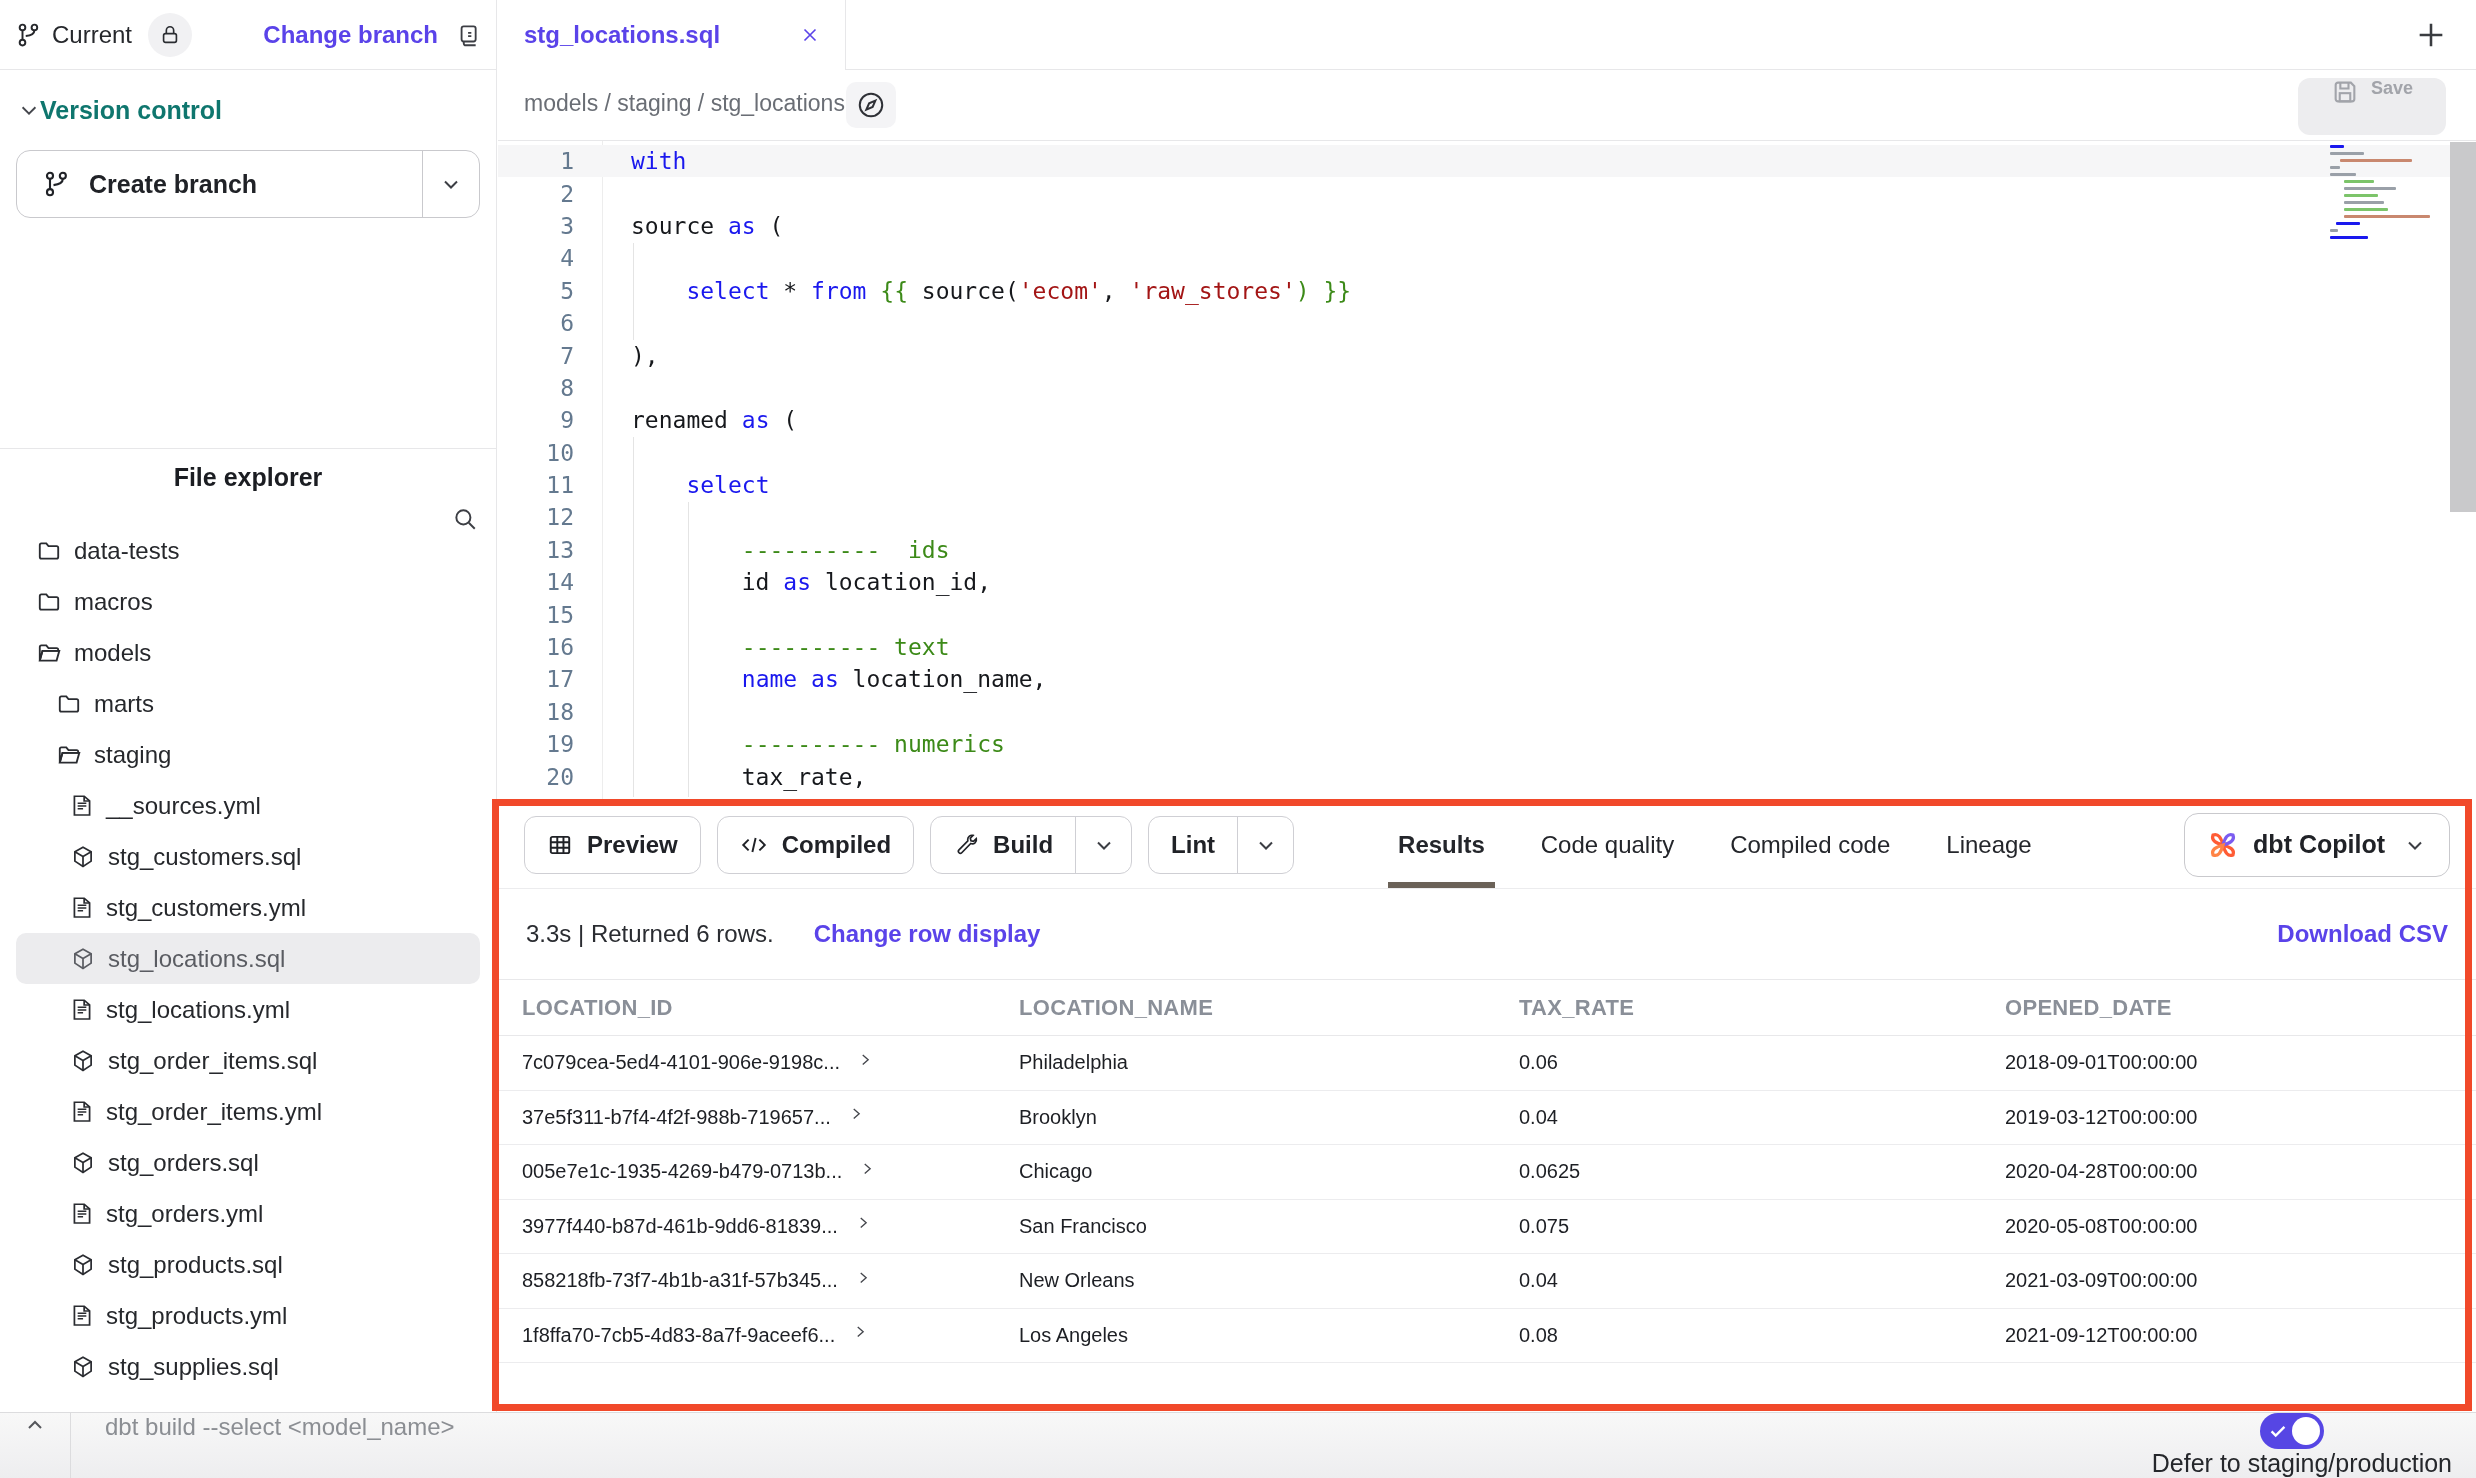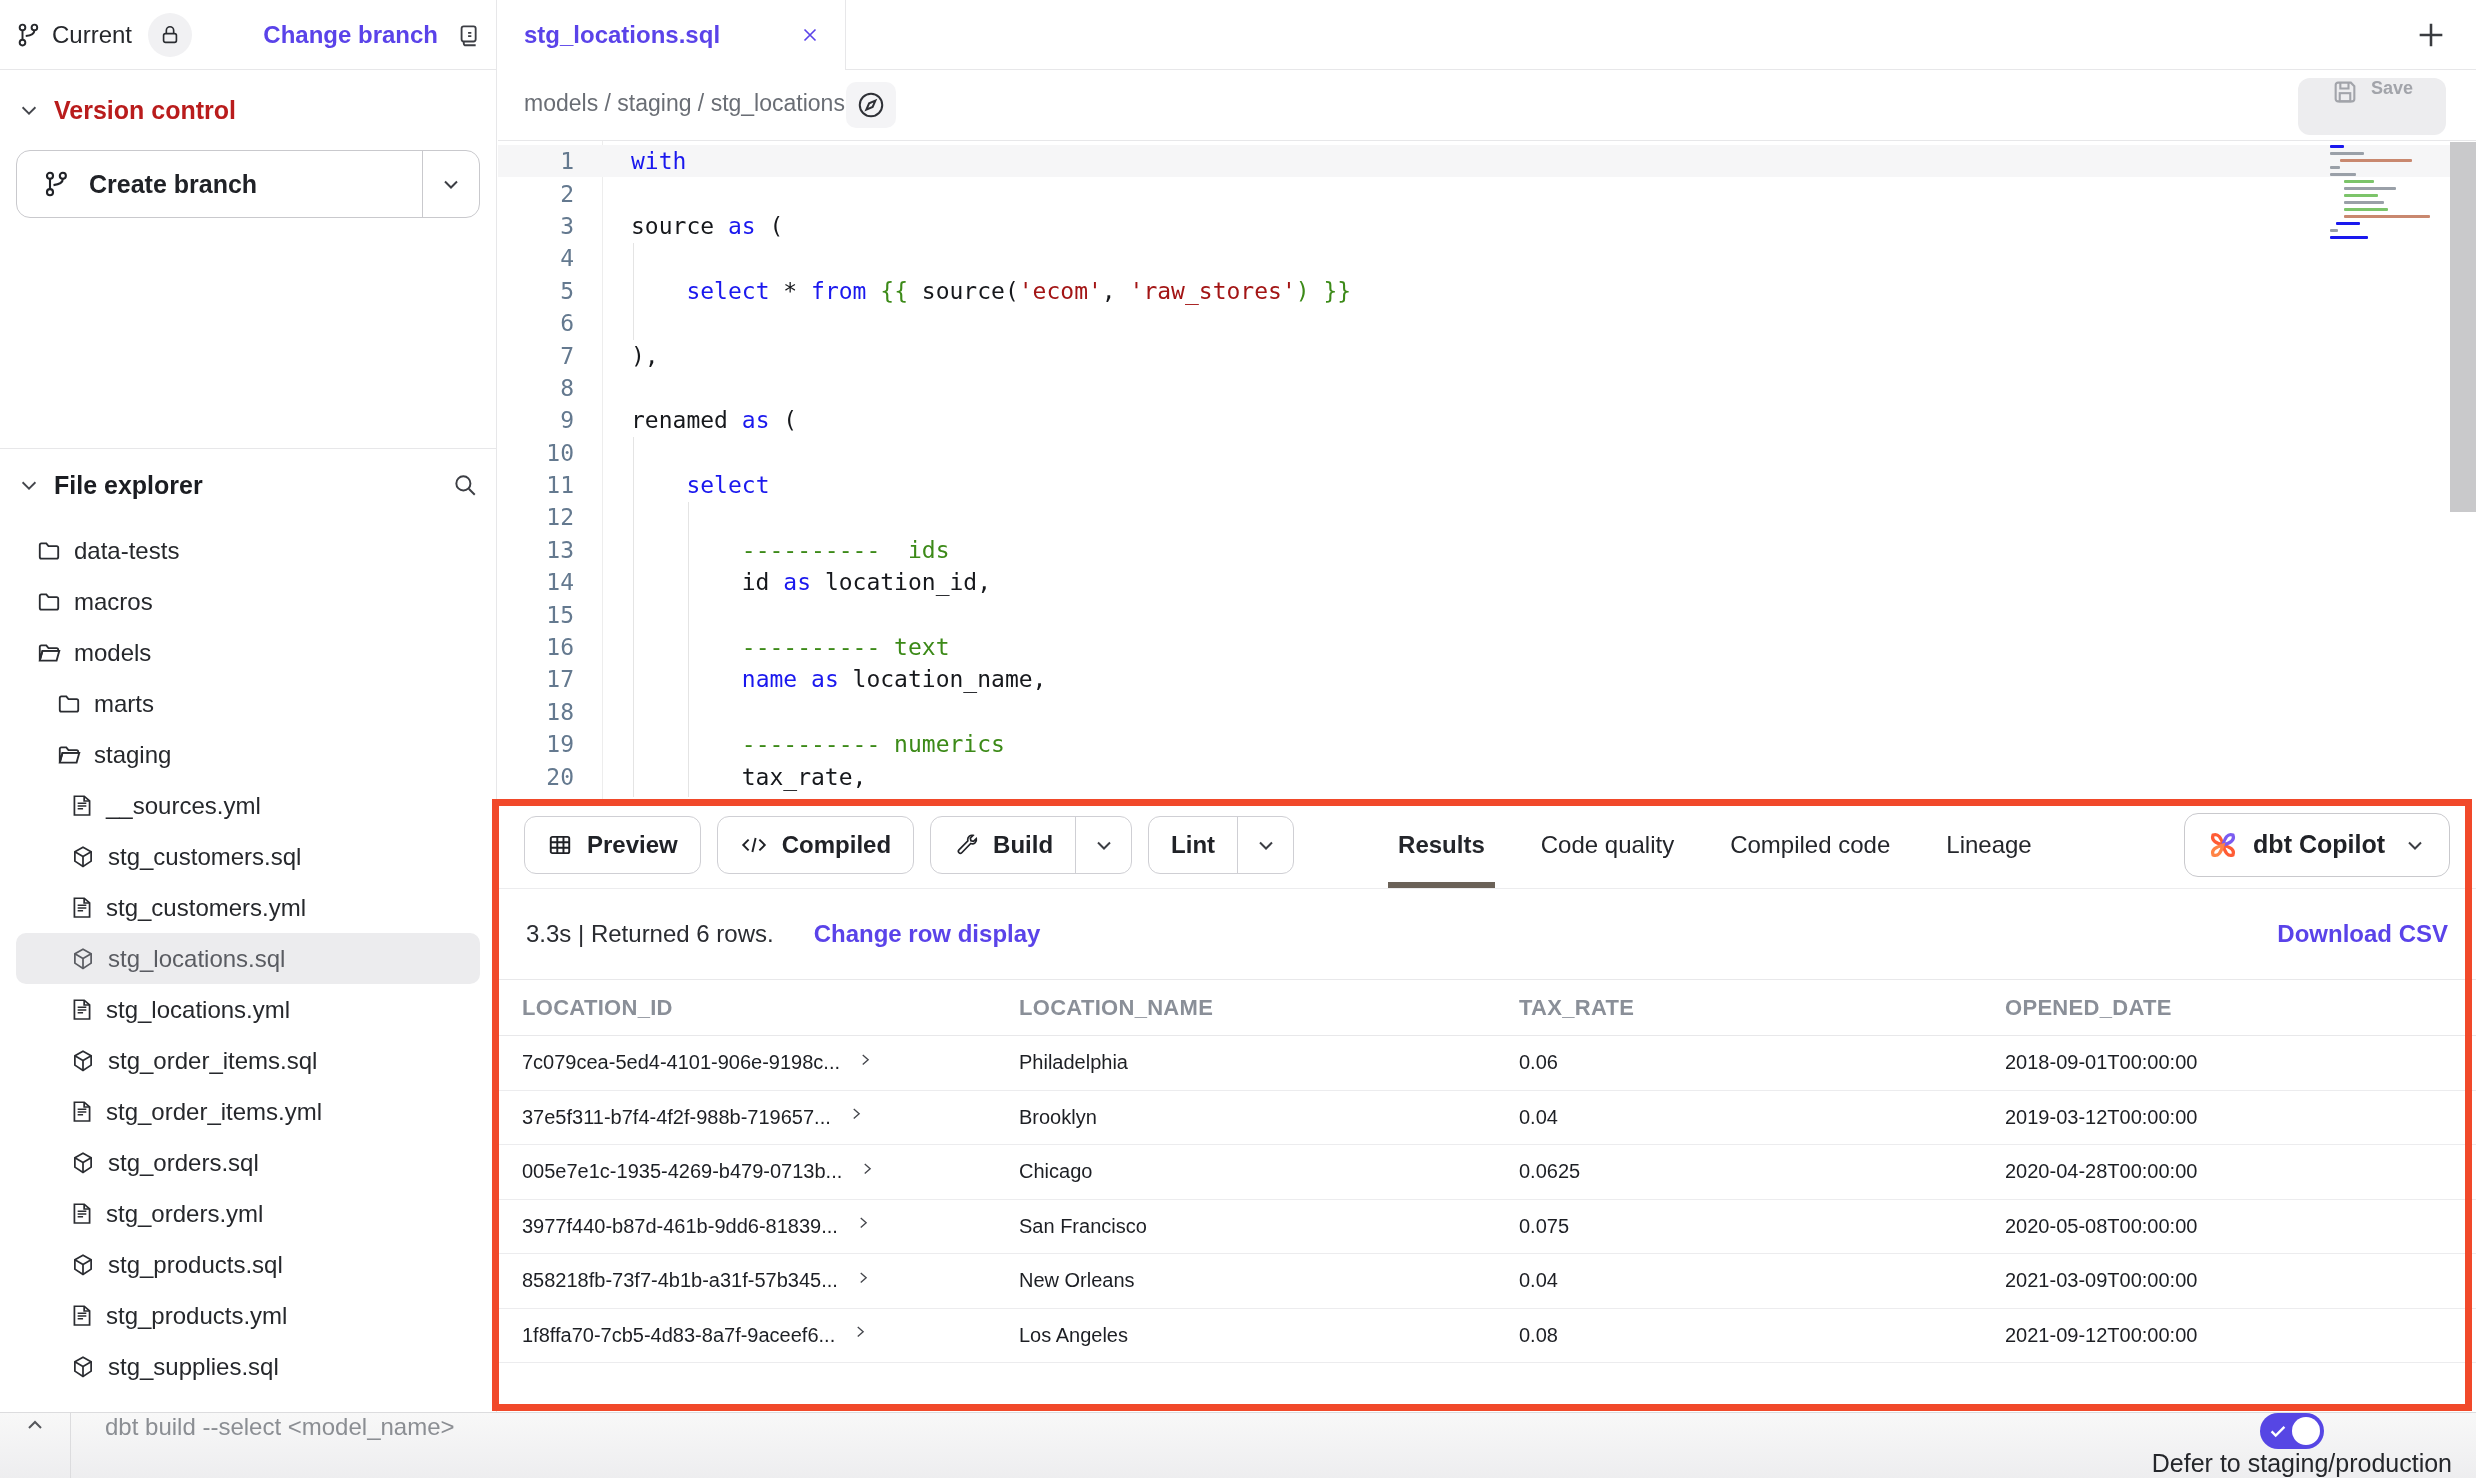--- a/index.html
+++ b/index.html
@@ -12,29 +12,29 @@
   svg { display:block; }
 
   
   .sidebar { position:absolute; left:0; top:0; width:497px; height:1412px;
     background:#fff; border-right:1px solid #e7e7e9; }
   .vc-toprow { height:70px; display:flex; align-items:center; padding:0 16px; border-bottom:1px solid #e7e7e9; }
   .vc-branch { display:flex; align-items:center; gap:10px; font-size:24px; color:#26282c; }
   .lock-badge { width:44px; height:44px; border-radius:50%; background:#f1f1f3; display:flex; align-items:center; justify-content:center; margin-left:6px; }
   .change-branch { margin-left:auto; color:#5a43e9; font-size:24px; font-weight:600; }
   .copy-btn { margin-left:16px; color:#3c3e44; }
-  .section-head { display:flex; align-items:center; gap:14px; padding:0 18px; height:64px; font-size:25px; font-weight:700; color:#b91c1c; }
+  .section-head { display:flex; align-items:center; padding:0 18px; height:64px; font-size:25px; font-weight:700; color:#0f766e; }
   .vc-section .section-head { margin-top:8px; }
   .create-branch { margin:8px 16px 0 16px; height:68px; border:1.5px solid #c9c9cd; border-radius:14px;
     display:flex; align-items:stretch; background:#fff; }
   .create-branch-main { flex:1; display:flex; align-items:center; gap:18px; padding-left:26px;
     font-size:25px; font-weight:600; color:#202227; border-right:1.5px solid #c9c9cd; }
   .create-branch-caret { width:56px; display:flex; align-items:center; justify-content:center; color:#3c3e44; }
   .fe-divider { border-top:1px solid #e7e7e9; margin-top:230px; }
-  .fe-head { display:flex; align-items:center; gap:14px; padding:0 18px; height:72px; font-size:25px; font-weight:700; color:#1b1d22; }
+  .fe-head { display:flex; align-items:center; gap:14px; padding:0 18px; height:72px; font-size:25px; font-weight:700; color:#1b1d22;flex-direction:column; }
   .fe-search { margin-left:auto; color:#3c3e44; }
   .tree { padding-top:4px; }
   .tree-row { height:51px; display:flex; align-items:center; gap:12px; font-size:24px; color:#26282c; margin:0 16px; padding-left:20px; border-radius:10px; }
   .tree-row.lvl1 { padding-left:40px; }
   .tree-row.lvl2 { padding-left:54px; }
   .tree-row.selected { background:#ececee; color:#5a5c62; }
   .tree-ico { color:#2a2c31; flex:0 0 auto; }
   .tree-row.selected .tree-ico { color:#5a5c62; }
 
   

